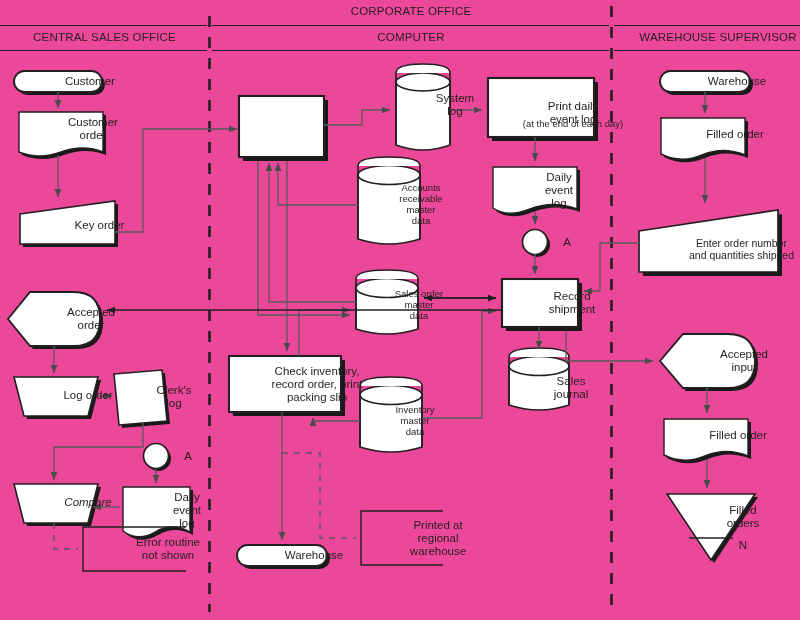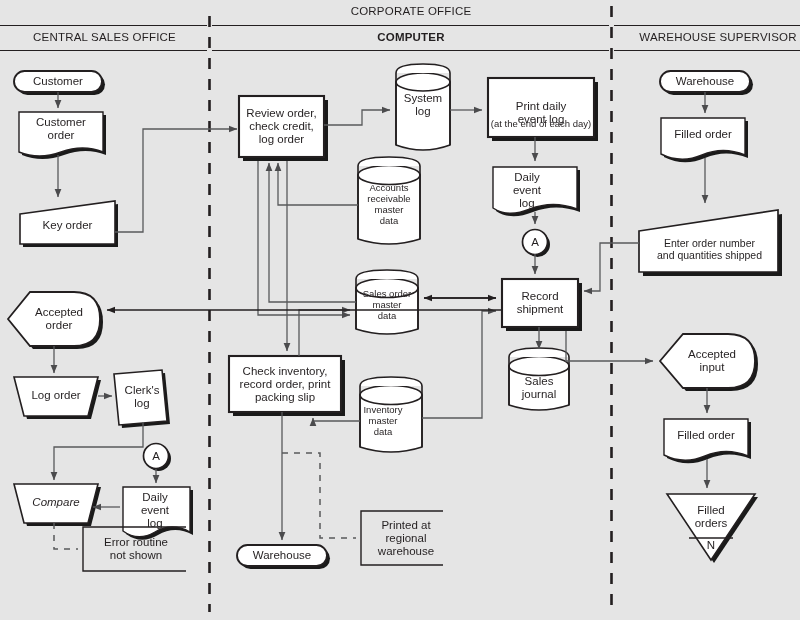--- a/index.html
+++ b/index.html
@@ -4,21 +4,21 @@
 <style>
   html, body {
     margin: 0;
     padding: 0;
     background: #ffffff;
   }
   #page {
     position: relative;
     width: 800px;
     height: 620px;
-    background: #e5e5e5;
+    background: #ec4899;
     font-family: "Liberation Sans", sans-serif;
     overflow: hidden;
   }
   #svg-layer {
     position: absolute;
     left: 0; top: 0;
     width: 800px;
     height: 620px;
   }
   .hdr {
@@ -33,20 +33,21 @@
     position: absolute;
     font-size: 11.5px;
     line-height: 13px;
     color: #231f20;
     text-align: center;
     white-space: pre-line;
     display: flex;
     align-items: center;
     justify-content: center;
     pointer-events: none;
+    margin-left: 32px;
   }
   .nodelabel.small { font-size: 9.5px; line-height: 11px; }
   .nodelabel.tiny { font-size: 10.5px; line-height: 12px; }
 </style>
 </head>
 <body>
 
 <div id="page">
 
   <svg id="svg-layer" viewBox="0 0 800 620">
@@ -293,43 +294,40 @@
       <line x1="707" y1="388" x2="707" y2="413" marker-end="url(#arrow)"></line>
 
       <line x1="707" y1="459" x2="707" y2="488" marker-end="url(#arrow)"></line>
 
       <path d="M502,310 L107,310" stroke="#231f20" marker-end="url(#arrowdark)"></path>
     </g>
   </svg>
 
   <div class="hdr" style="left:210px; top:5px; width:402px;">CORPORATE OFFICE</div>
   <div class="hdr" style="left:0px; top:31px; width:209px;">CENTRAL SALES OFFICE</div>
-  <div class="hdr" style="left:210px; top:31px; width:402px;font-weight:bold;">COMPUTER</div>
+  <div class="hdr" style="left:210px; top:31px; width:402px;">COMPUTER</div>
   <div class="hdr" style="left:624px; top:31px; width:188px;">WAREHOUSE SUPERVISOR</div>
 
   <div class="nodelabel" style="left:14px; top:71px; width:88px; height:21px;">Customer</div>
   <div class="nodelabel" style="left:19px; top:112px; width:84px; height:34px;">Customer
 order</div>
   <div class="nodelabel" style="left:20px; top:210px; width:95px; height:30px;">Key order</div>
   <div class="nodelabel" style="left:22px; top:296px; width:74px; height:46px;">Accepted
 order</div>
   <div class="nodelabel" style="left:20px; top:382px; width:72px; height:27px;">Log order</div>
   <div class="nodelabel" style="left:119px; top:378px; width:46px; height:38px;">Clerk's
 log</div>
   <div class="nodelabel" style="left:144px; top:444px; width:24px; height:24px;">A</div>
   <div class="nodelabel" style="left:18px; top:489px; width:76px; height:27px;font-style:italic;">Compare</div>
   <div class="nodelabel" style="left:124px; top:489px; width:62px; height:42px;">Daily
 event
 log</div>
   <div class="nodelabel" style="left:86px; top:529px; width:100px; height:40px;">Error routine
 not shown</div>
 
-  <div class="nodelabel" style="left:239px; top:96px; width:85px; height:61px;">Review order,
-check credit,
-log order</div>
   <div class="nodelabel" style="left:396px; top:88px; width:54px; height:34px;">System
 log</div>
   <div class="nodelabel small" style="left:358px; top:178px; width:62px; height:52px;">Accounts
 receivable
 master
 data</div>
   <div class="nodelabel small" style="left:354px; top:283px; width:66px; height:42px;">Sales order
 master
 data</div>
   <div class="nodelabel" style="left:229px; top:356px; width:112px; height:56px;">Check inventory,

